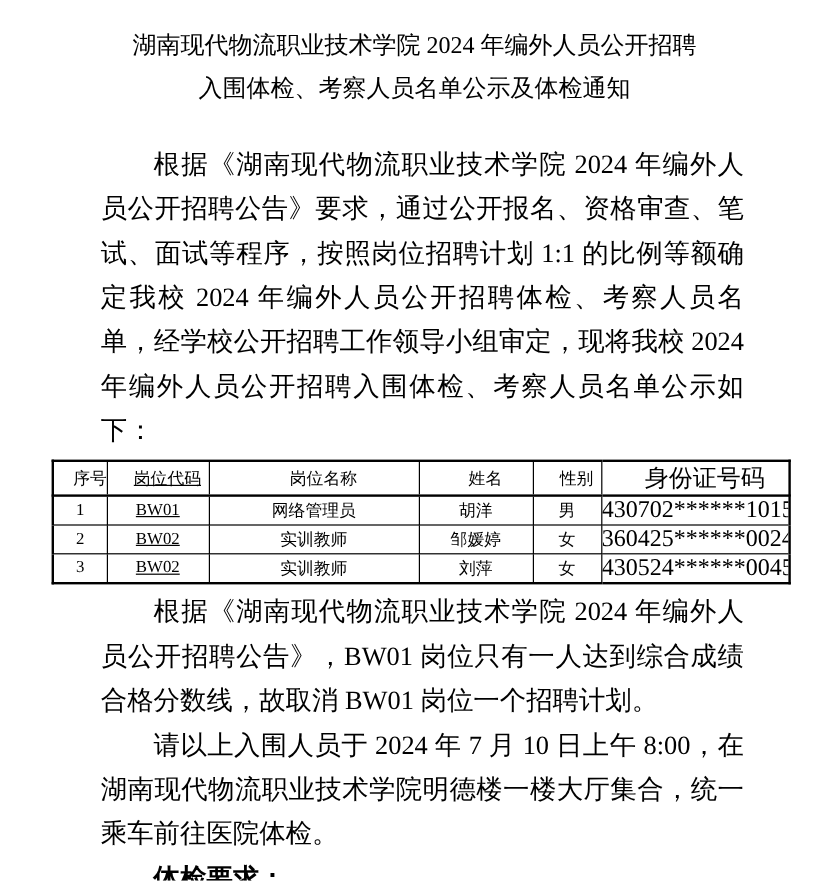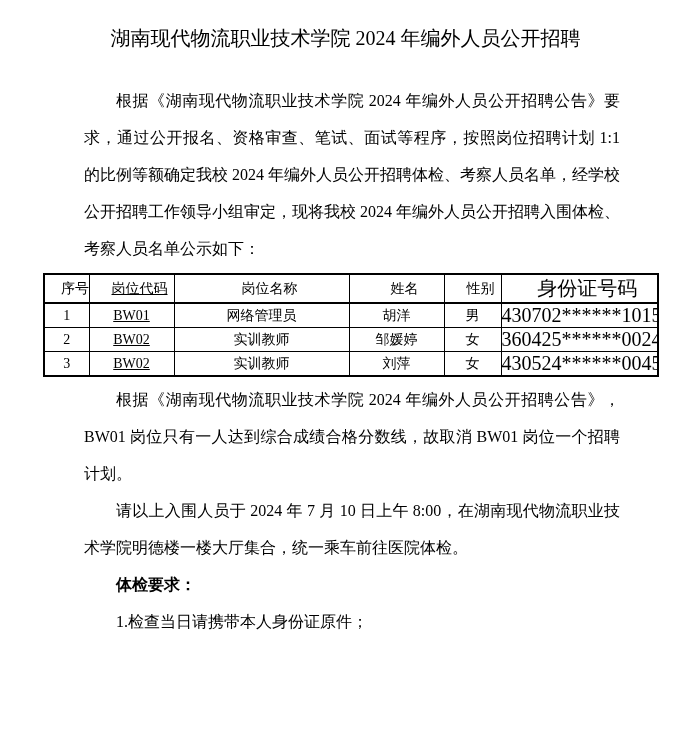--- a/index.html
+++ b/index.html
@@ -17,21 +17,21 @@
     margin: 20px 60px 26px 60px;
     text-align: center;
     font-size: 20px;
     font-weight: normal;
     line-height: 36px;
   }
   .doc-title div { white-space: nowrap; }
   .body-text {
     margin-left: 84px;
     margin-right: 71px;
-    font-size: 16px;
+    font-size: 22px;
     line-height: 37px;
     text-align: justify;
   }
   .para { text-indent: 2em; }
   .notice-table {
     width: 614px;
     margin-left: 43px;
     margin-top: 6px;
     margin-bottom: 4px;
     border-collapse: collapse;
@@ -65,20 +65,21 @@
   }
   .req-item { text-indent: 2em; }
 </style>
 </head>
 <body>
 
 <div class="page">
 
   <div class="doc-title">
     <div>湖南现代物流职业技术学院 2024 年编外人员公开招聘</div>
+    <div>入围体检、考察人员名单公示及体检通知</div>
   </div>
 
   <div class="body-text para">根据《湖南现代物流职业技术学院 2024 年编外人员公开招聘公告》要求，通过公开报名、资格审查、笔试、面试等程序，按照岗位招聘计划 1:1 的比例等额确定我校 2024 年编外人员公开招聘体检、考察人员名单，经学校公开招聘工作领导小组审定，现将我校 2024 年编外人员公开招聘入围体检、考察人员名单公示如下：</div>
 
   <table class="notice-table">
     <thead>
       <tr>
         <th class="col-seq">序号</th>
         <th class="col-code">岗位代码</th>
         <th class="col-post">岗位名称</th>

